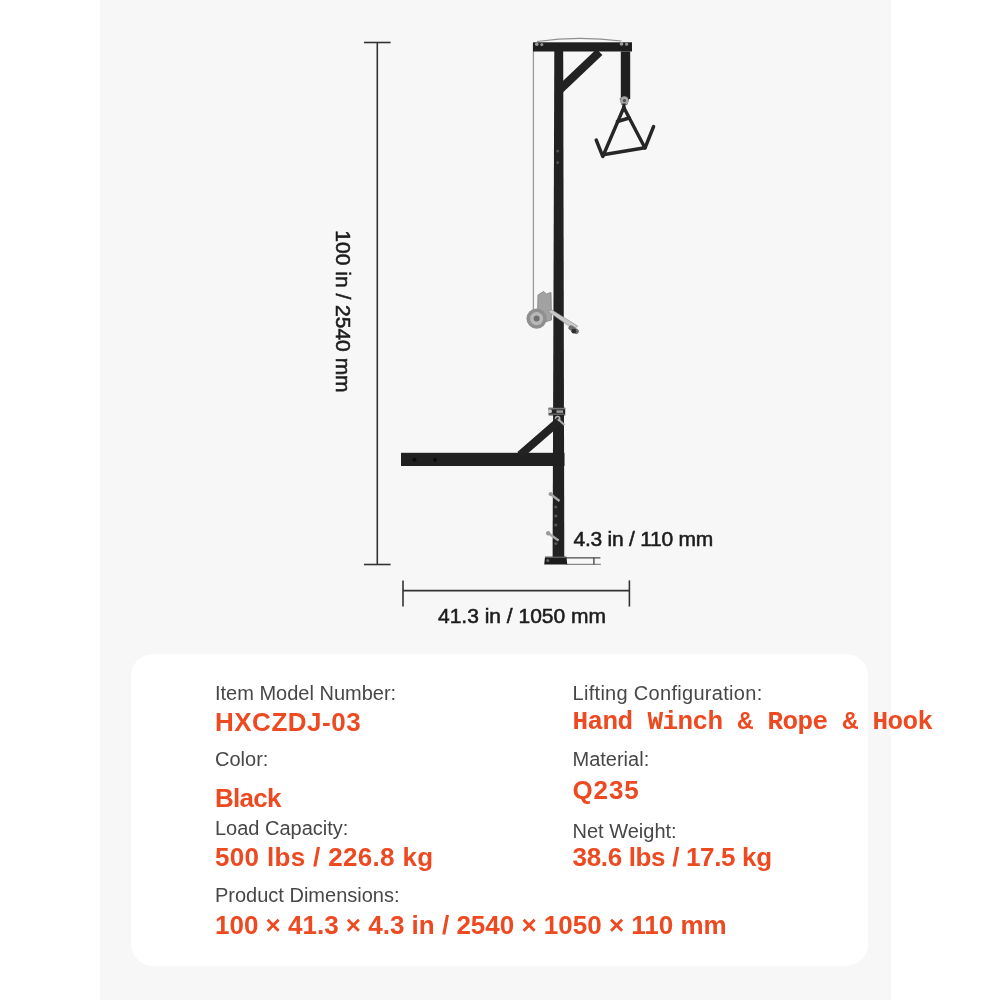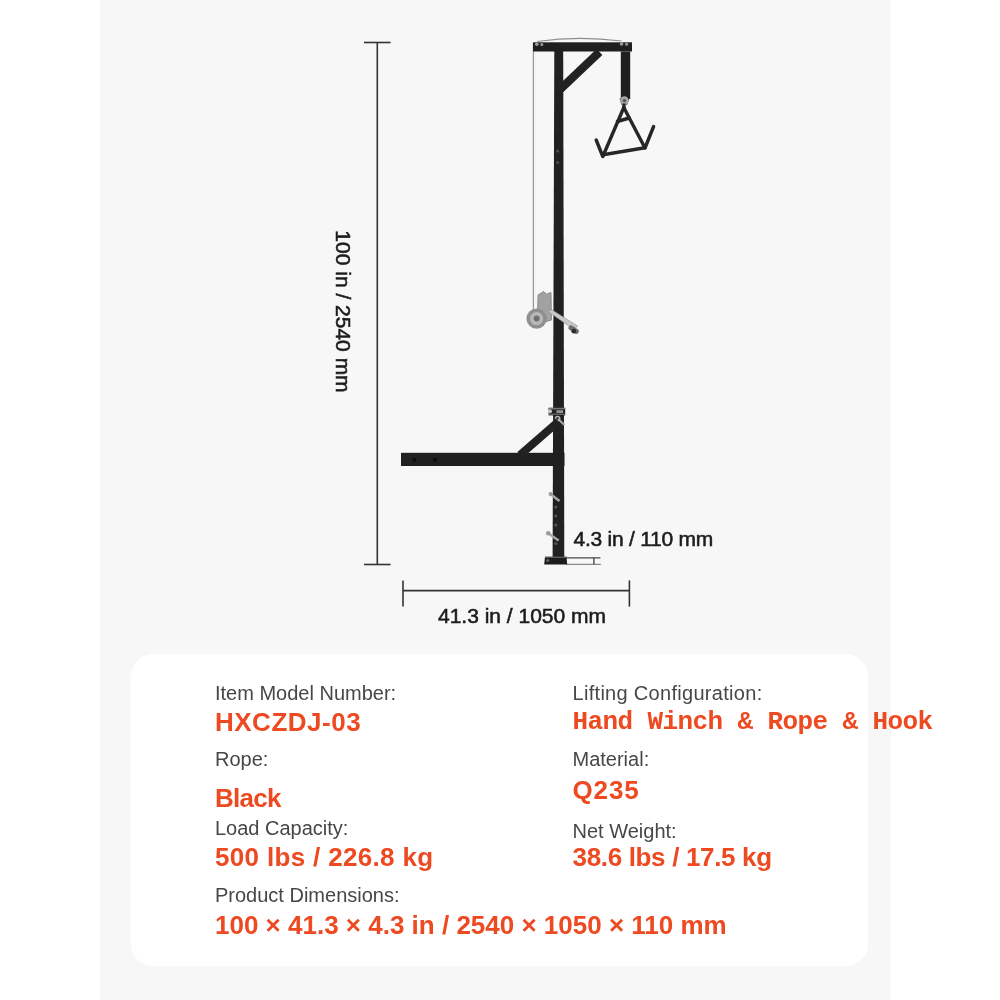--- a/index.html
+++ b/index.html
@@ -128,21 +128,21 @@
 <div class="abs" style="left:131px;top:654px;width:737px;height:312px;background:#ffffff;border-radius:22px;"></div>
 
 <div class="abs lbl" style="left:215px;top:682.5px;">Item Model Number:</div>
 
 <div class="abs val" style="left:215px;top:708.5px;letter-spacing:0.5px;">HXCZDJ-03</div>
 
 <div class="abs lbl" style="left:572.5px;top:682.5px;letter-spacing:0.3px;">Lifting Configuration:</div>
 
 <div class="abs val" style="left:572.5px;top:708.5px;letter-spacing:-0.6px;font-family:Liberation Mono, monospace;">Hand Winch &amp; Rope &amp; Hook</div>
 
-<div class="abs lbl" style="left:215px;top:749px;">Rope:</div>
+<div class="abs lbl" style="left:215px;top:749px;">Color:</div>
 
 <div class="abs val" style="left:215px;top:776.5px;letter-spacing:-0.7px;margin-top:8px;">Black</div>
 
 <div class="abs lbl" style="left:572.5px;top:749px;">Material:</div>
 
 <div class="abs val" style="left:572.5px;top:776.5px;letter-spacing:0.9px;">Q235</div>
 
 <div class="abs lbl" style="left:215px;top:817.5px;">Load Capacity:</div>
 
 <div class="abs val" style="left:215px;top:844px;letter-spacing:0.33px;">500 lbs / 226.8 kg</div>

